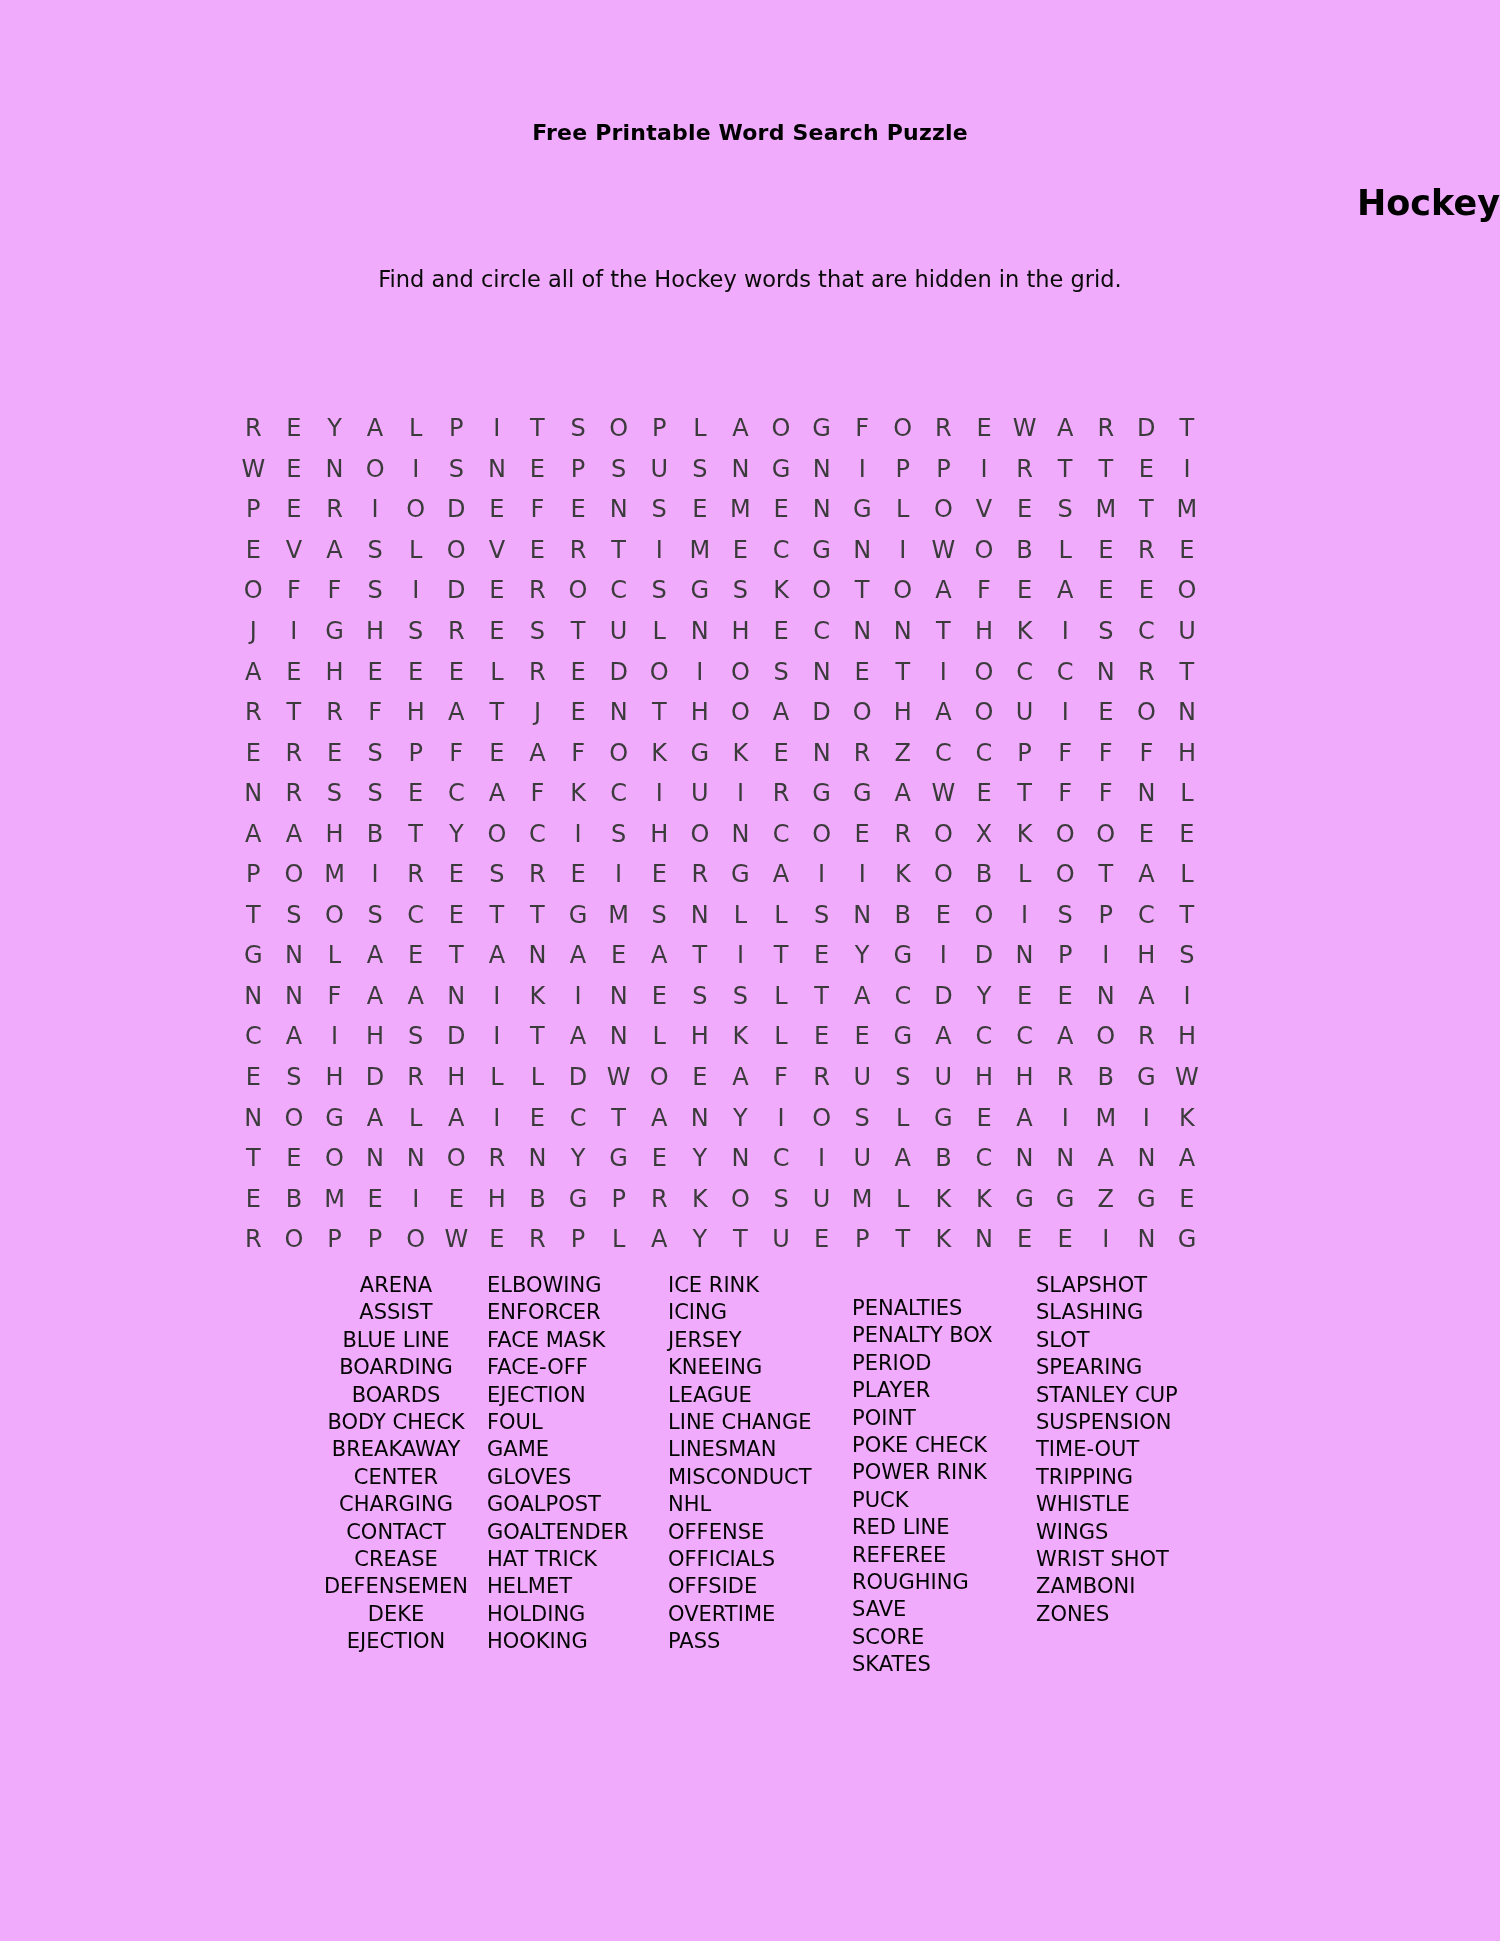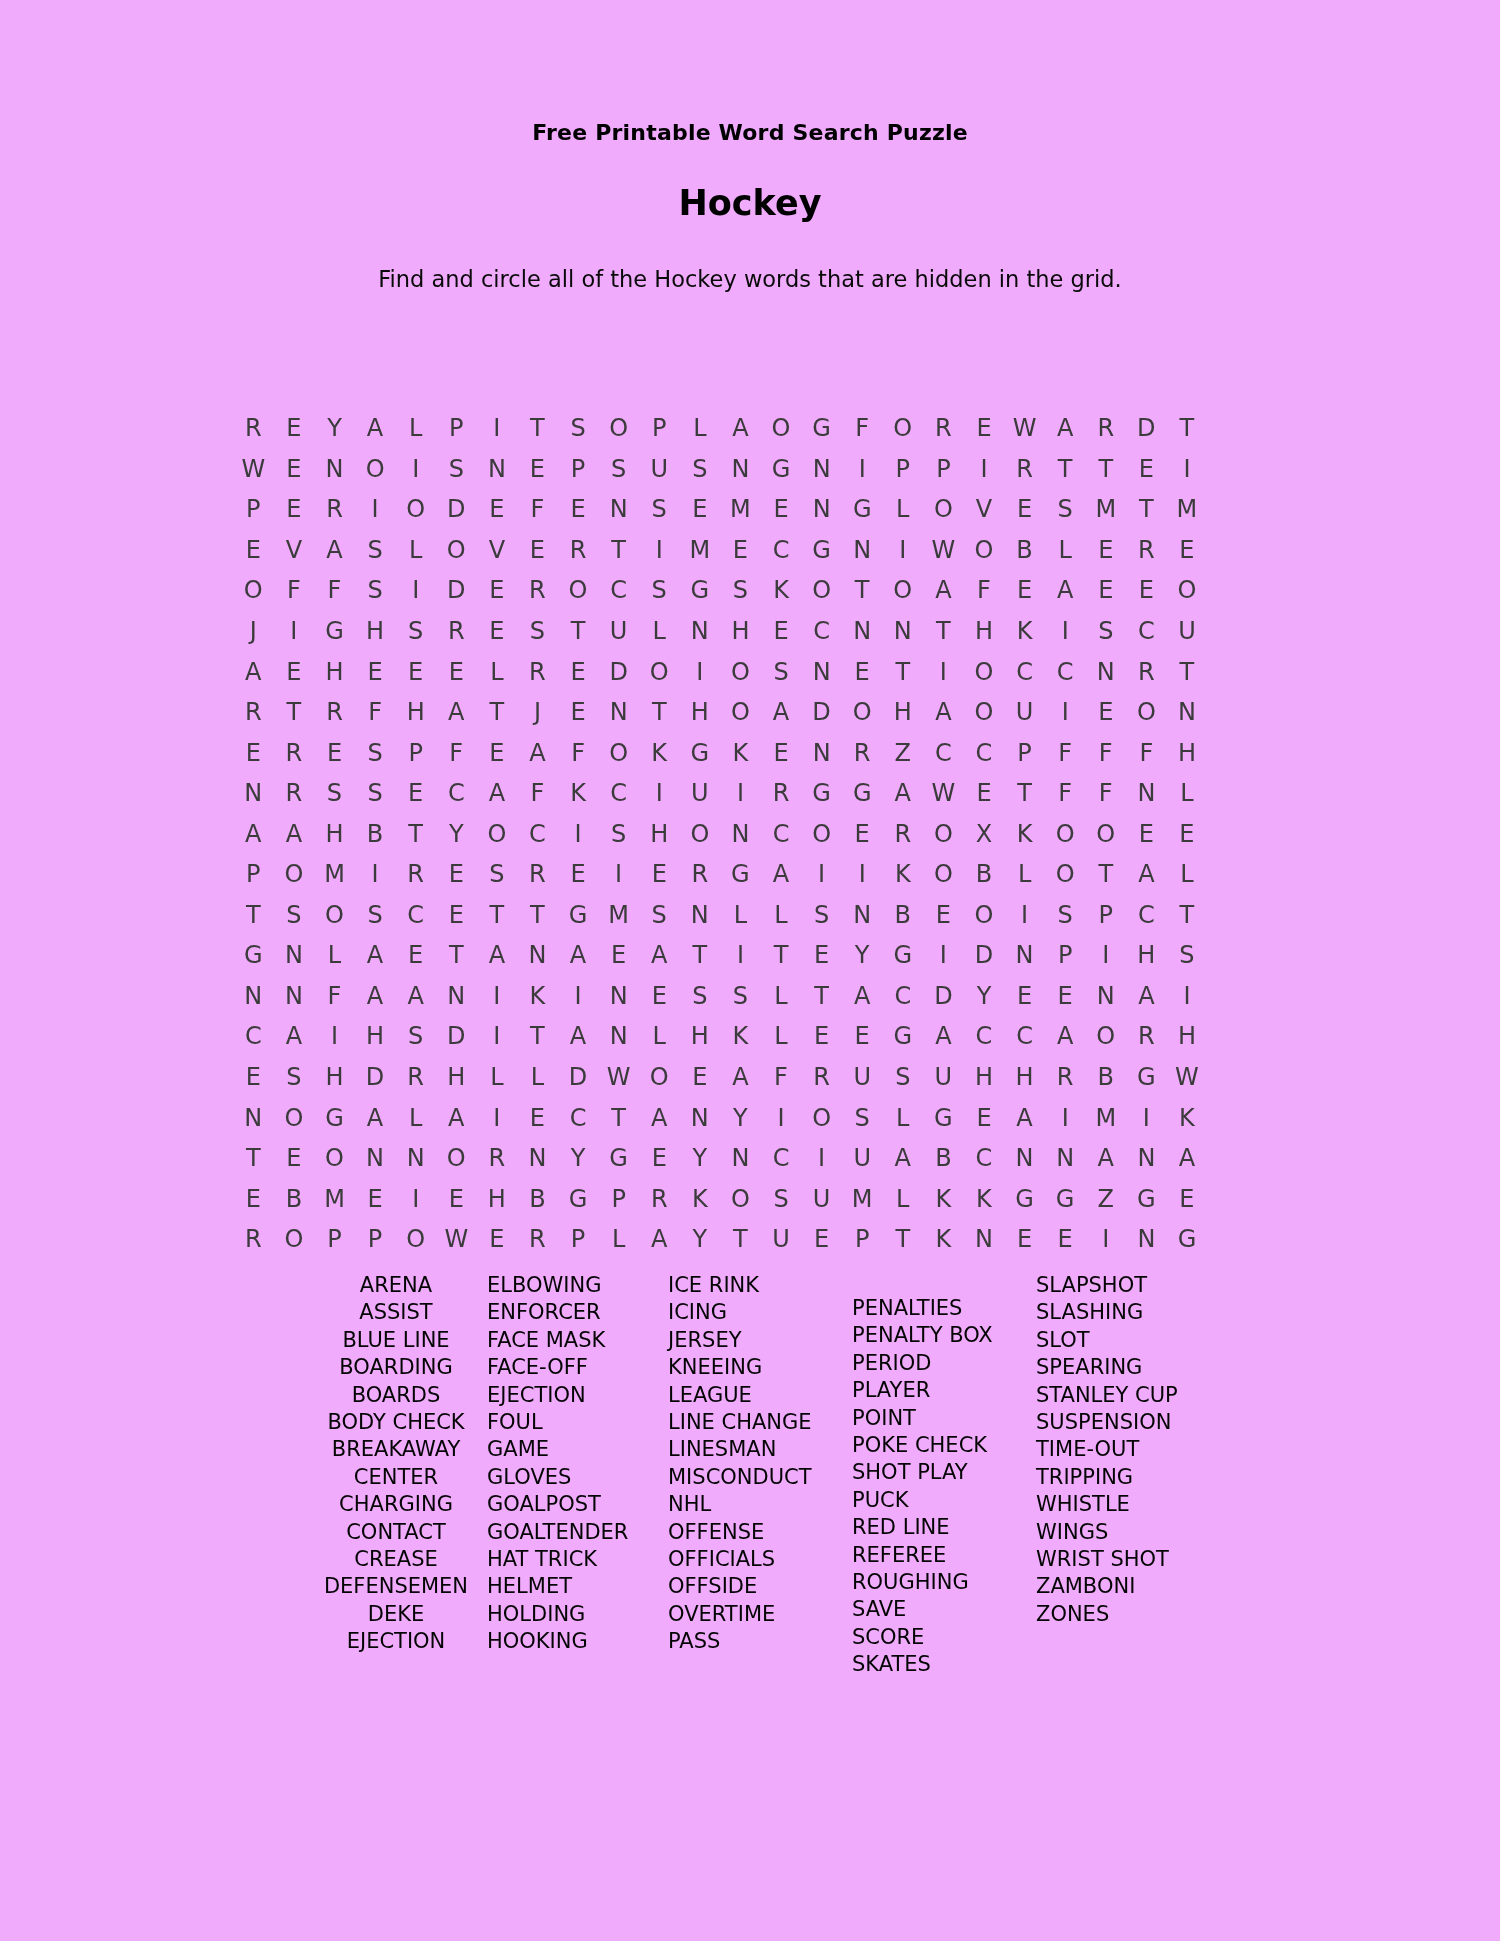--- a/index.html
+++ b/index.html
@@ -24,21 +24,21 @@
     text-align: center;
     font-size: 22px;
     font-weight: bold;
     letter-spacing: 0.2px;
   }
   .title {
     position: absolute;
     top: 183px;
     left: 0;
     width: 100%;
-    text-align: center;
+    text-align: right;
     font-size: 35px;
     font-weight: bold;
   }
   .instructions {
     position: absolute;
     top: 262px;
     left: 0;
     width: 100%;
     text-align: center;
     font-size: 22.5px;
@@ -690,21 +690,21 @@
         <div class="word-item">OVERTIME</div>
         <div class="word-item">PASS</div>
       </div>
       <div class="word-col">
         <div class="word-item">PENALTIES</div>
         <div class="word-item">PENALTY BOX</div>
         <div class="word-item">PERIOD</div>
         <div class="word-item">PLAYER</div>
         <div class="word-item">POINT</div>
         <div class="word-item">POKE CHECK</div>
-        <div class="word-item">SHOT PLAY</div>
+        <div class="word-item">POWER RINK</div>
         <div class="word-item">PUCK</div>
         <div class="word-item">RED LINE</div>
         <div class="word-item">REFEREE</div>
         <div class="word-item">ROUGHING</div>
         <div class="word-item">SAVE</div>
         <div class="word-item">SCORE</div>
         <div class="word-item">SKATES</div>
       </div>
       <div class="word-col">
         <div class="word-item">SLAPSHOT</div>

